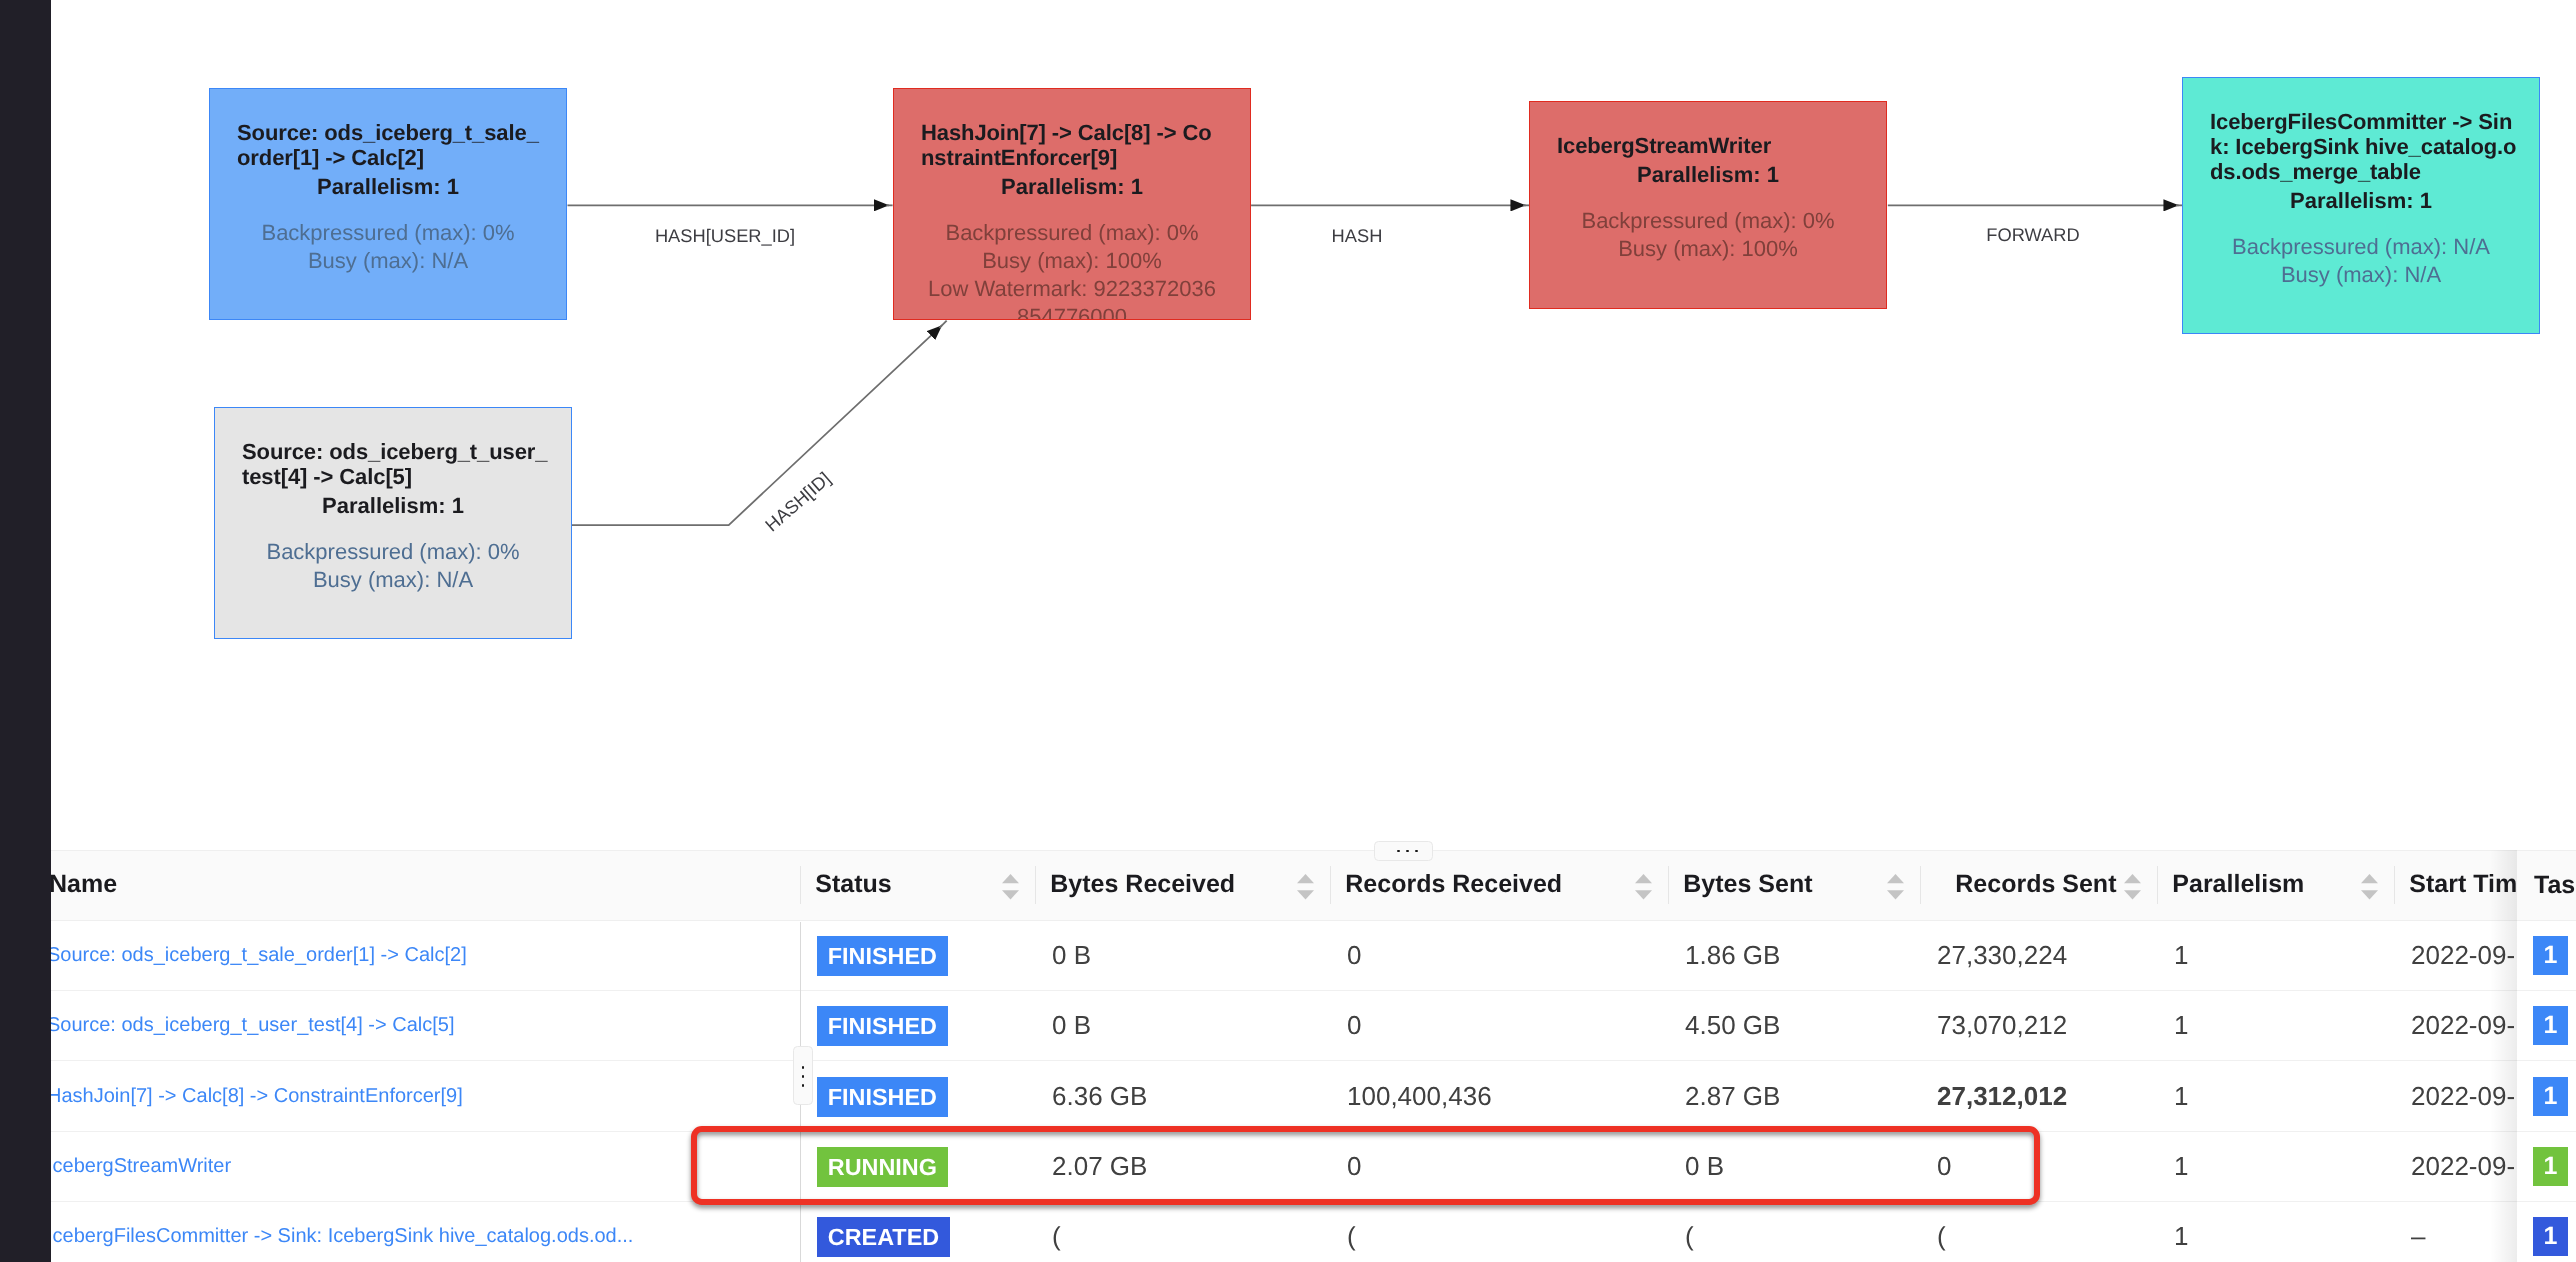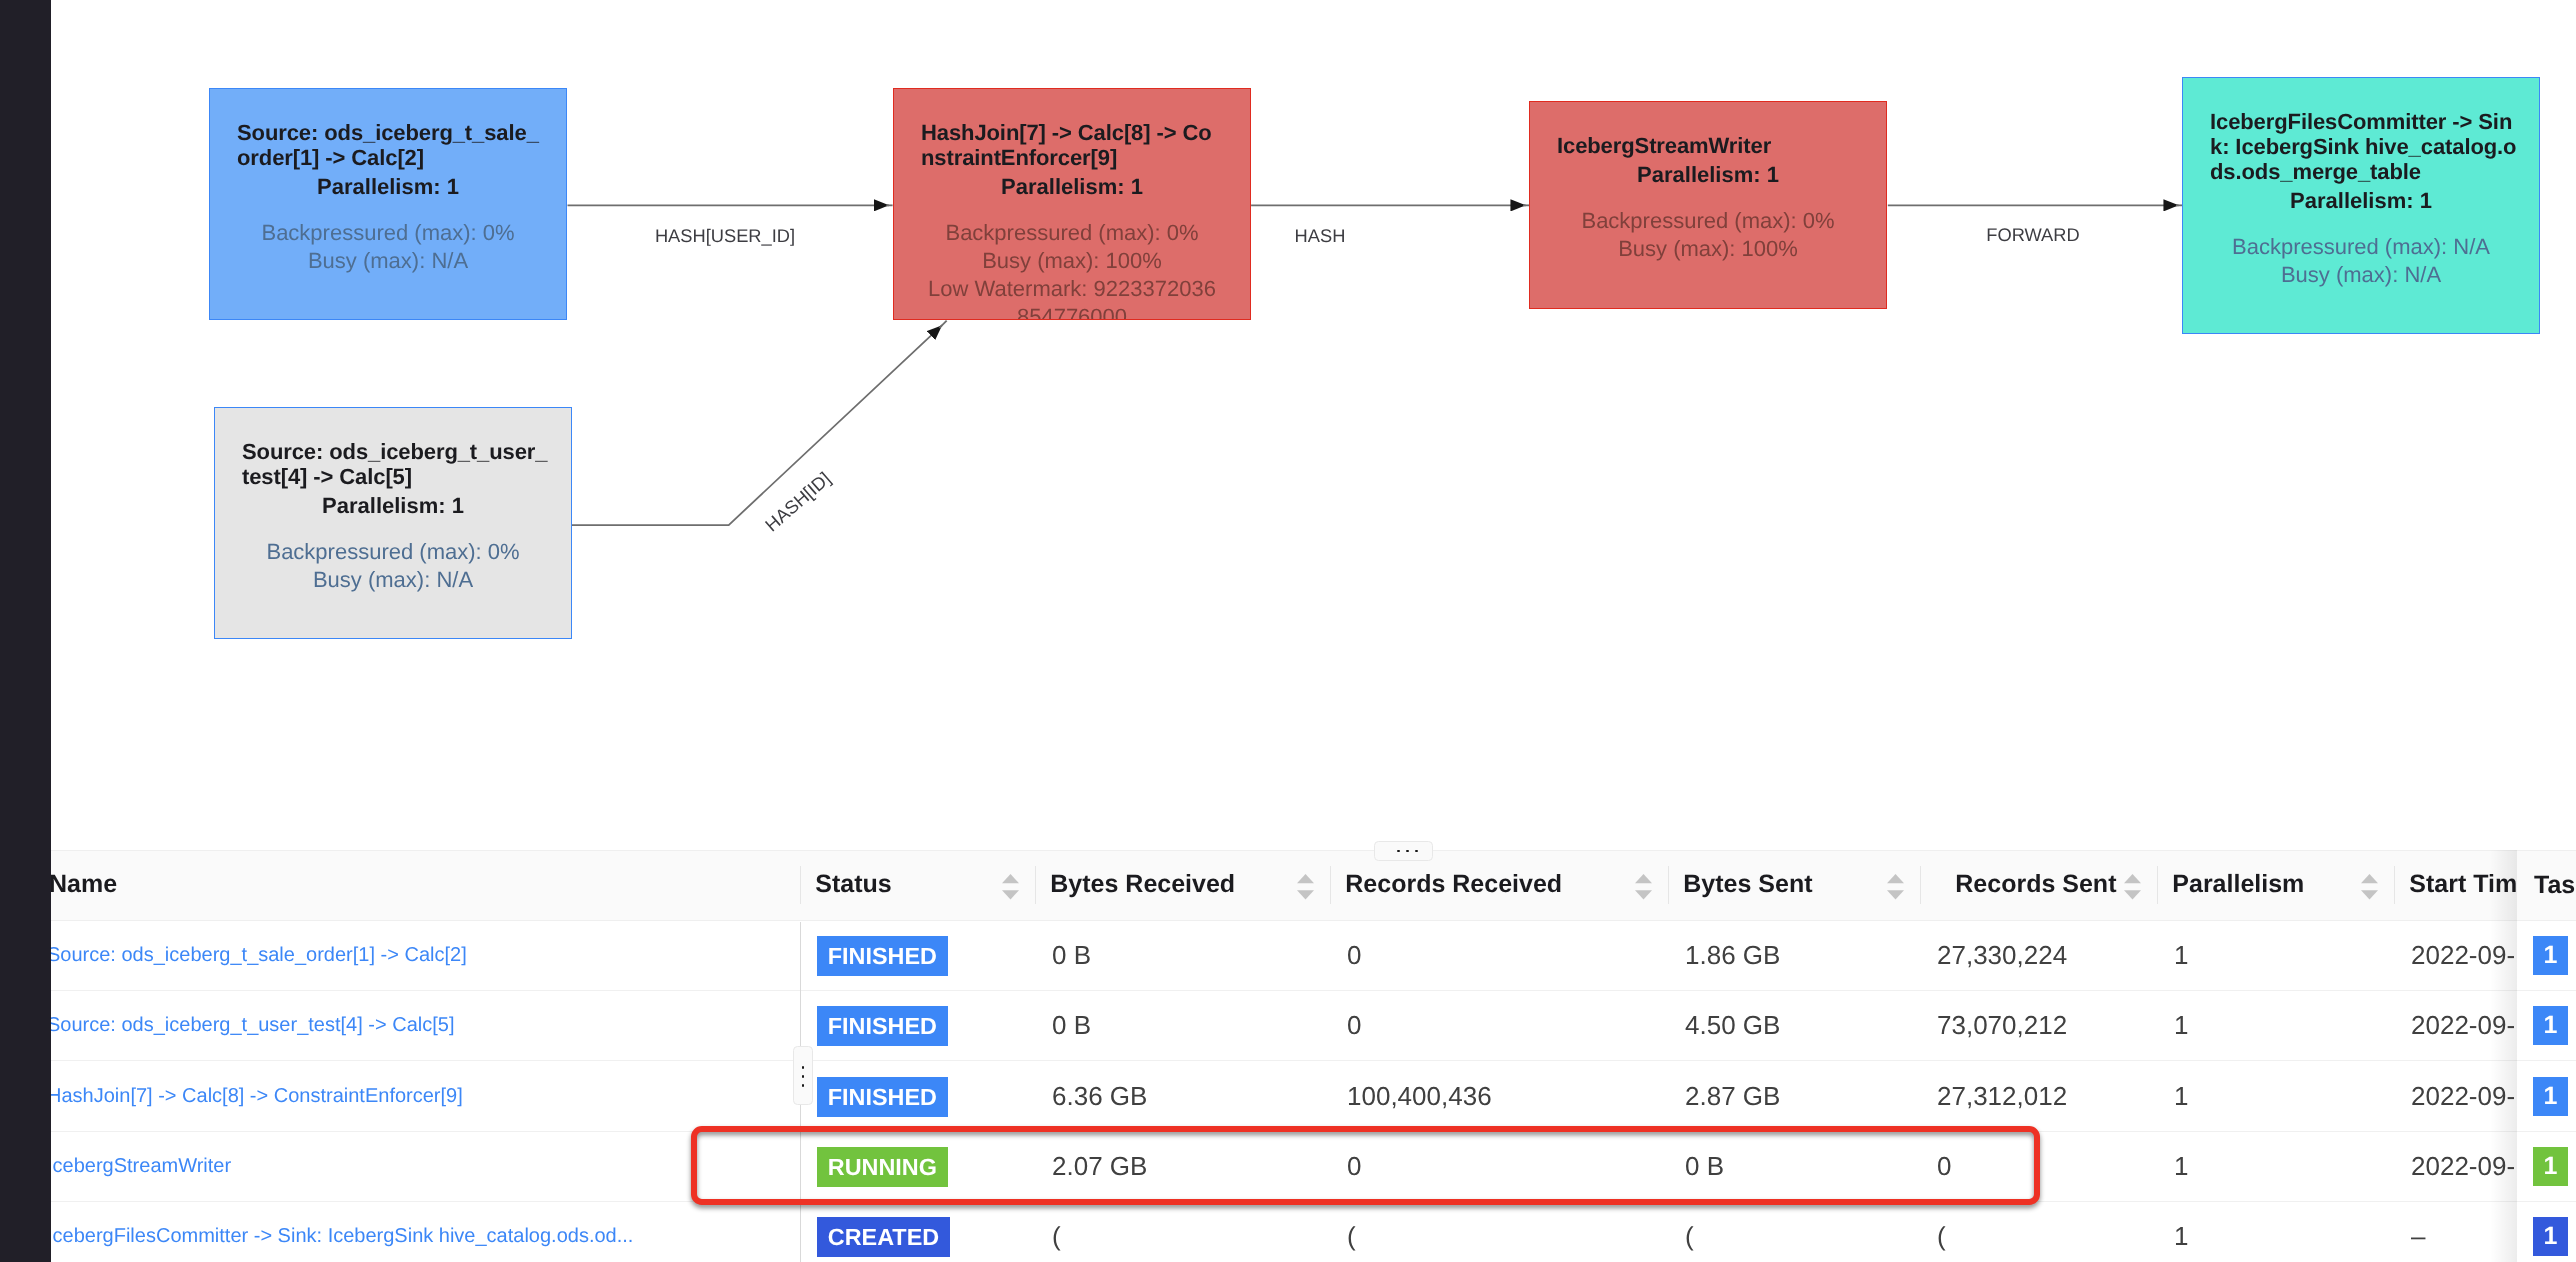--- a/index.html
+++ b/index.html
@@ -155,21 +155,21 @@
           <div class="par">Parallelism: 1</div>
           <div class="statsblk">
             <div class="sline">Backpressured (max): 0%</div>
             <div class="sline">Busy (max): N/A</div>
           </div>
         </div>
       </div>
     <div id="edgelabels">
         <div class="edge-label" style="left: 725px; top: 236px; transform: translate(-50%, -50%) rotate(0deg);">HASH[USER_ID]</div>
         <div class="edge-label" style="left: 798px; top: 502px; transform: translate(-50%, -50%) rotate(-41deg);">HASH[ID]</div>
-        <div class="edge-label" style="left: 1320px; top: 236px; transform: translate(-50%, -50%) rotate(0deg); text-align: center;">HASH</div>
+        <div class="edge-label" style="left: 1357px; top: 236px; transform: translate(-50%, -50%) rotate(0deg); text-align: center;">HASH</div>
         <div class="edge-label" style="left: 2033px; top: 235px; transform: translate(-50%, -50%) rotate(0deg);">FORWARD</div>
       </div>
   </div>
 
   <div class="tablewrap">
     <div class="thead"></div>
     <div id="headcells">
         <div class="th" style="left: 29px; width: 771px; padding-left: 20px; justify-content: flex-start; padding-right: 0px;">
           <span class="lbl">Name</span>
         </div>
@@ -300,21 +300,21 @@
           </div>
           <div class="cell" style="left: 1035px; width: 295px; padding-left: 17px; justify-content: flex-start; padding-right: 0px;">
             <span class="txt">6.36 GB</span>
           </div>
           <div class="cell" style="left: 1330px; width: 338px; padding-left: 17px; justify-content: flex-start; padding-right: 0px;">
             <span class="txt">100,400,436</span>
           </div>
           <div class="cell" style="left: 1668px; width: 252px; padding-left: 17px; justify-content: flex-start; padding-right: 0px;">
             <span class="txt">2.87 GB</span>
           </div>
-          <div class="cell" style="left: 1920px; width: 237px; padding-left: 17px; justify-content: flex-start; padding-right: 0px;">
+          <div class="cell" style="left: 1920px; width: 237px; padding-left: 17px; justify-content: flex-start; padding-right: 0px; font-weight: bold;">
             <span class="txt">27,312,012</span>
           </div>
           <div class="cell" style="left: 2157px; width: 237px; padding-left: 17px; justify-content: flex-start; padding-right: 0px;">
             <span class="txt">1</span>
           </div>
           <div class="cell" style="left: 2394px; width: 122px; padding-left: 17px; justify-content: flex-start; padding-right: 0px;">
             <span class="txt">2022-09-</span>
           </div>
         </div>
         <div class="row" style="top: 282px;">

